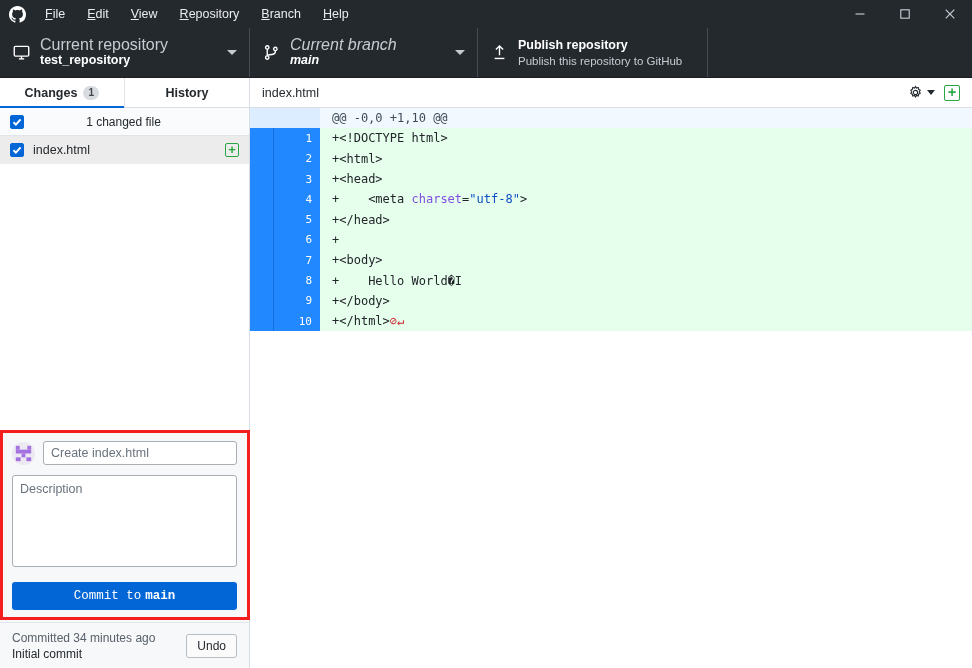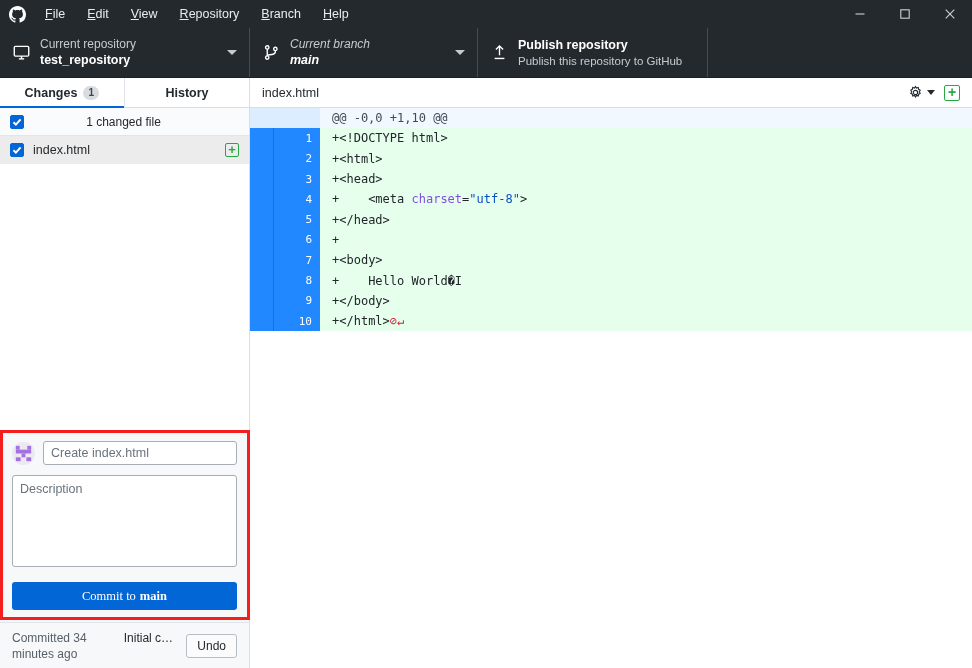--- a/index.html
+++ b/index.html
@@ -39,21 +39,21 @@
   .tb-item {
     display: flex; align-items: center; gap: 10px; padding: 0 12px;
     border-right: 1px solid #444d56; position: relative; color: #fff;
   }
   #tb-repo { width: 250px; }
   #tb-branch { width: 228px; font-style: italic; }
   #tb-publish { width: 230px; }
   .tb-icon { width: 18px; display: flex; align-items: center; justify-content: center; flex: 0 0 18px; }
   .tb-icon svg { width: 17px; height: 17px; fill: none; stroke: #ffffff; stroke-width: 1.3; }
   .tb-text { display: flex; flex-direction: column; justify-content: center; min-width: 0; }
-  .tb-label { font-size: 12px; color: #c5cbd1; line-height: 15px; white-space: nowrap; }
+  .tb-label { font-size: 16px; color: #c5cbd1; line-height: 15px; white-space: nowrap; }
   .tb-value { font-size: 12.5px; color: #ffffff; font-weight: bold; line-height: 16px; white-space: nowrap;
               overflow: hidden; text-overflow: ellipsis; }
   .tb-value.reg { font-weight: normal; color: #c5cbd1; font-size: 11.5px; }
   .tb-caret { margin-left: auto; width: 0; height: 0;
     border-left: 5px solid transparent; border-right: 5px solid transparent;
     border-top: 5px solid #c5cbd1; }
   .tb-spacer { flex: 1 1 auto; }
 
   
   .body { flex: 1 1 auto; display: flex; min-height: 0; }
@@ -97,28 +97,28 @@
       flex: 1; height: 24px; border: 1px solid #a9aeb4; border-radius: 3px; background: #fff;
       font-size: 12.5px; color: #24292e; padding: 0 7px; font-family: "Liberation Sans", sans-serif;
       outline: none; }
   .summary-input::placeholder { color: #6a737d; }
   .desc-input {
       margin-top: 10px; width: 100%; height: 92px; border: 1px solid #a9aeb4; border-radius: 3px;
       background: #fff; font-size: 12.5px; color: #24292e; padding: 6px 7px; resize: none;
       font-family: "Liberation Sans", sans-serif; outline: none; }
   .desc-input::placeholder { color: #6a737d; }
   .commit-btn { margin-top: 11px; width: 100%; height: 28px; background: #0366d6; border: none;
-      border-radius: 3px; color: #fff; font-size: 12.5px; font-family: Liberation Serif, serif;
+      border-radius: 3px; color: #fff; font-size: 12.5px; font-family: Liberation Mono, monospace;
       cursor: pointer; display: flex; align-items: center; justify-content: center; gap: 4px; }
   .commit-btn b { font-weight: bold; }
 
   
   .undo-bar { flex: 0 0 46px; height: 46px; display: flex; align-items: center; gap: 8px;
       padding: 0 12px; background: #f6f8fa; border-top: 1px solid #e1e4e8; }
-  .undo-text { flex: 1; display: flex; flex-direction: row; justify-content: space-between; }
+  .undo-text { flex: 1; display: flex; flex-direction: column; justify-content: space-between; }
   .undo-line1 { font-size: 12px; color: #586069; line-height: 16px; }
   .undo-line2 { font-size: 12px; color: #24292e; line-height: 16px;
       overflow: hidden; text-overflow: ellipsis; white-space: nowrap; }
   .undo-btn { border: 1px solid #b7bdc4; border-radius: 3px; background: #fbfbfc; color: #24292e;
       font-size: 12px; padding: 4px 10px; font-family: "Liberation Sans", sans-serif; cursor: pointer; }
 
   
   .diff-pane { flex: 1 1 auto; display: flex; flex-direction: column; background: #fff; min-width: 0; }
   .diff-header { height: 30px; flex: 0 0 30px; display: flex; align-items: center;
       border-bottom: 1px solid #d8dee4; padding: 0 12px; background: #fff; }

